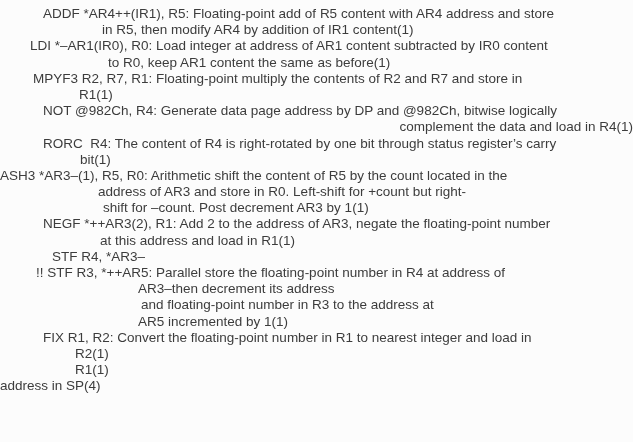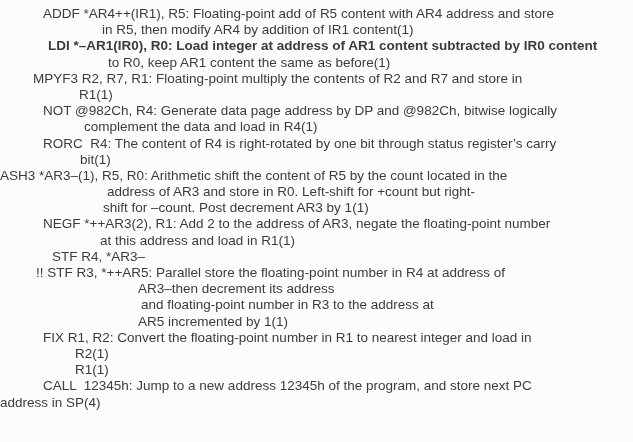--- a/index.html
+++ b/index.html
@@ -27,36 +27,35 @@
     white-space: pre;      
     height: 16.2px;
   }
 </style>
 </head>
 <body>
 
 <div class="page" style="background: rgb(252, 252, 252); color: rgb(60, 60, 60);">
     <div class="line" style="padding-left: 43px;">ADDF *AR4++(IR1), R5: Floating-point add of R5 content with AR4 address and store</div>
     <div class="line" style="padding-left: 102px;">in R5, then modify AR4 by addition of IR1 content(1)</div>
-    <div class="line" style="padding-left: 48px; font-weight: bold;">LDI *–AR1(IR0), R0: Load integer at address of AR1 content subtracted by IR0 content</div>
+    <div class="line" style="padding-left: 30px;">LDI *–AR1(IR0), R0: Load integer at address of AR1 content subtracted by IR0 content</div>
     <div class="line" style="padding-left: 108px;">to R0, keep AR1 content the same as before(1)</div>
     <div class="line" style="padding-left: 33px;">MPYF3 R2, R7, R1: Floating-point multiply the contents of R2 and R7 and store in</div>
     <div class="line" style="padding-left: 79px;">R1(1)</div>
     <div class="line" style="padding-left: 43px;">NOT @982Ch, R4: Generate data page address by DP and @982Ch, bitwise logically</div>
-    <div class="line" style="padding-left: 84px;">complement the data and load in R4(1)</div>
+    <div class="line" style="padding-left: 84px; text-align: right;">complement the data and load in R4(1)</div>
     <div class="line" style="padding-left: 43px;">RORC  R4: The content of R4 is right-rotated by one bit through status register’s carry</div>
     <div class="line" style="padding-left: 80px;">bit(1)</div>
     <div class="line" style="">ASH3 *AR3–(1), R5, R0: Arithmetic shift the content of R5 by the count located in the</div>
-    <div class="line" style="padding-left: 98px; margin-left: 9px;">address of AR3 and store in R0. Left-shift for +count but right-</div>
+    <div class="line" style="padding-left: 98px;">address of AR3 and store in R0. Left-shift for +count but right-</div>
     <div class="line" style="padding-left: 103px;">shift for –count. Post decrement AR3 by 1(1)</div>
     <div class="line" style="padding-left: 43px;">NEGF *++AR3(2), R1: Add 2 to the address of AR3, negate the floating-point number</div>
     <div class="line" style="padding-left: 100px;">at this address and load in R1(1)</div>
     <div class="line" style="padding-left: 52px;">STF R4, *AR3–</div>
     <div class="line" style="padding-left: 36px;">!! STF R3, *++AR5: Parallel store the floating-point number in R4 at address of</div>
     <div class="line" style="padding-left: 138px;">AR3–then decrement its address</div>
     <div class="line" style="padding-left: 141px;">and floating-point number in R3 to the address at</div>
     <div class="line" style="padding-left: 138px;">AR5 incremented by 1(1)</div>
     <div class="line" style="padding-left: 43px;">FIX R1, R2: Convert the floating-point number in R1 to nearest integer and load in</div>
     <div class="line" style="padding-left: 75px;">R2(1)</div>
     <div class="line" style="padding-left: 75px;">R1(1)</div>
-    <div class="line" style="padding-left: 43px;">CALL  12345h: Jump to a new address 12345h of the program, and store next PC</div>
     <div class="line" style="">address in SP(4)</div>
   </div>
 
 </body></html>

